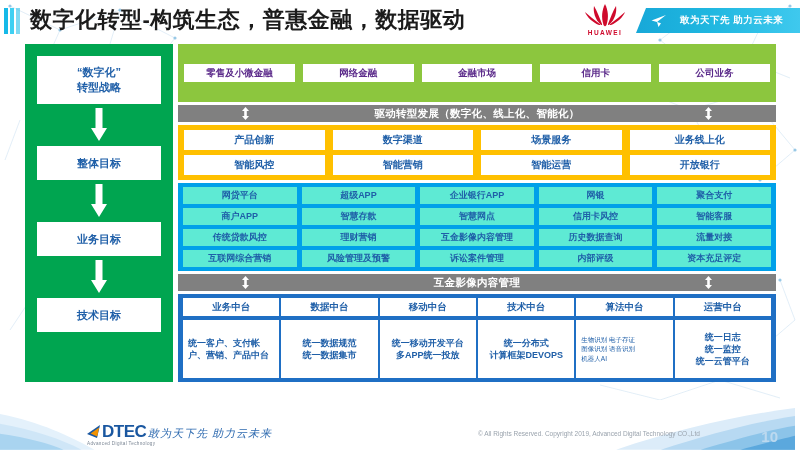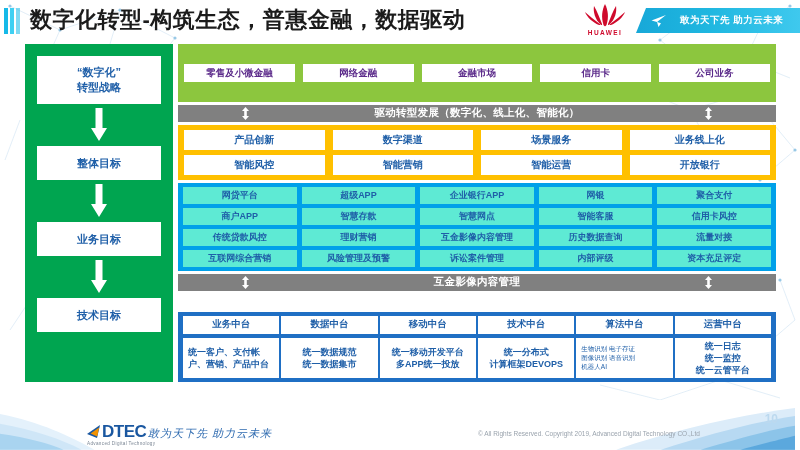--- a/index.html
+++ b/index.html
@@ -130,21 +130,21 @@
   .band-cyan .row { display: flex; gap: 5px; }
   .band-cyan .cell {
     flex: 1; background: #5eead4; height: 17px;
     display: flex; align-items: center; justify-content: center;
     font-size: 9px; font-weight: bold; color: #1f5fa8; text-align: center;
     line-height: 1;
   }
 
   
   .band-blue {
-    background: #1f6fc4; margin-top: 21px; padding: 4px 5px; flex: 1;
+    background: #1f6fc4; margin-top: 3px; padding: 4px 5px; flex: 1;
     display: flex; gap: 2px;
   }
   .band-blue .col { flex: 1; display: flex; flex-direction: column; gap: 4px; }
   .band-blue .head {
     background: #ffffff; height: 18px;
     display: flex; align-items: center; justify-content: center;
     font-size: 9.5px; font-weight: bold; color: #1f5fa8;
   }
   .band-blue .body {
     background: #ffffff; flex: 1;
@@ -184,22 +184,22 @@
   }
   .dtec-slogan {
     position: absolute; left: 148px; top: 26px;
     font-size: 11px; color: #2f6bb0; letter-spacing: 1px; font-style: italic;
   }
   .copyright {
     position: absolute; left: 478px; top: 430px;
     font-size: 6.5px; color: #9aa3ad; z-index: 6; white-space: nowrap;
   }
   .page-num {
-    position: absolute; right: 22px; top: 412px;
-    font-size: 12px; font-weight: bold; color: #bcd9ef; z-index: 6; text-align: center;
+    position: absolute; right: 22px; top: 428px;
+    font-size: 15px; font-weight: bold; color: #bcd9ef; z-index: 6; text-align: center;
   }
 </style>
 </head>
 <body>
 
 <svg class="bg-net" width="800" height="450" viewBox="0 0 800 450">
   <g stroke="#cfe3f2" stroke-width="0.7" fill="none" opacity="0.85">
     <path d="M10 6 L60 30 L120 10 L175 38 L150 70"></path>
     <path d="M60 30 L40 75 L95 95 L120 10"></path>
     <path d="M700 10 L760 28 L790 6 M760 28 L745 60 L790 78 M745 60 L700 72 L660 40 L700 10"></path>
@@ -321,22 +321,22 @@
         <div class="cell">网贷平台</div>
         <div class="cell">超级APP</div>
         <div class="cell">企业银行APP</div>
         <div class="cell">网银</div>
         <div class="cell">聚合支付</div>
       </div>
       <div class="row">
         <div class="cell">商户APP</div>
         <div class="cell">智慧存款</div>
         <div class="cell">智慧网点</div>
+        <div class="cell">信用卡风控</div>
         <div class="cell">智能客服</div>
-        <div class="cell">信用卡风控</div>
       </div>
       <div class="row">
         <div class="cell">传统贷款风控</div>
         <div class="cell">理财营销</div>
         <div class="cell">互金影像内容管理</div>
         <div class="cell">历史数据查询</div>
         <div class="cell">流量对接</div>
       </div>
       <div class="row">
         <div class="cell">互联网综合营销</div>

